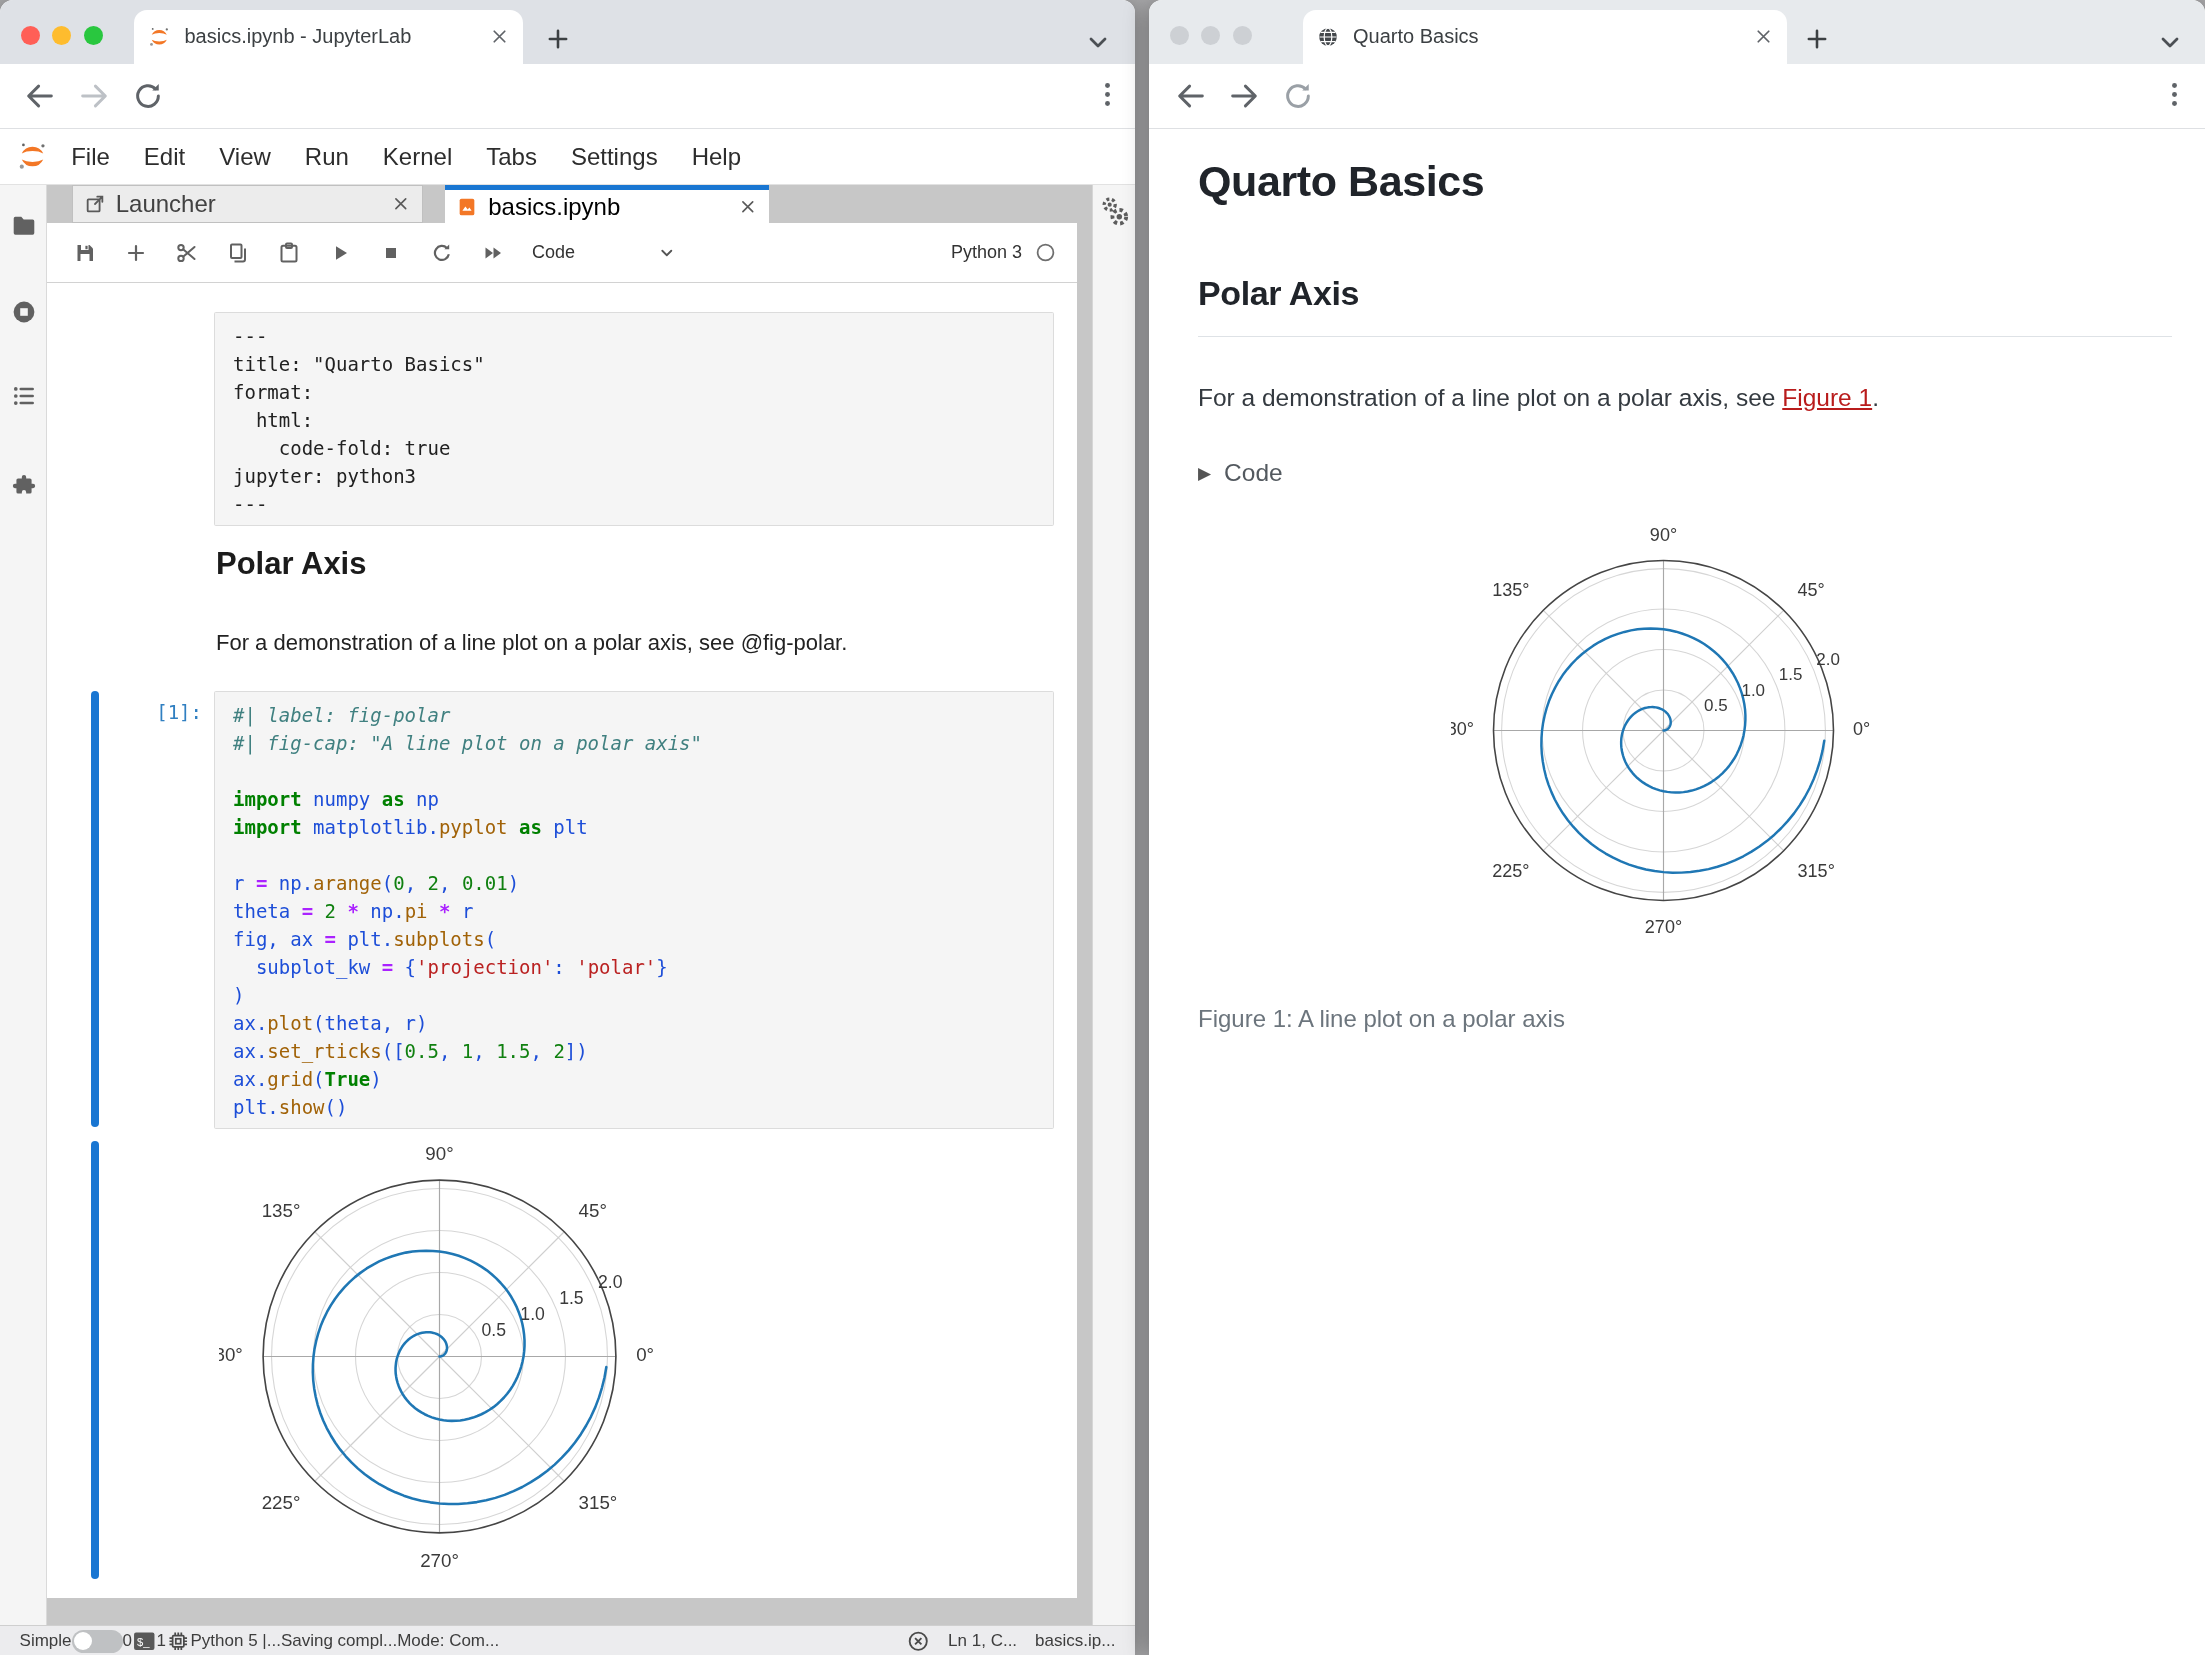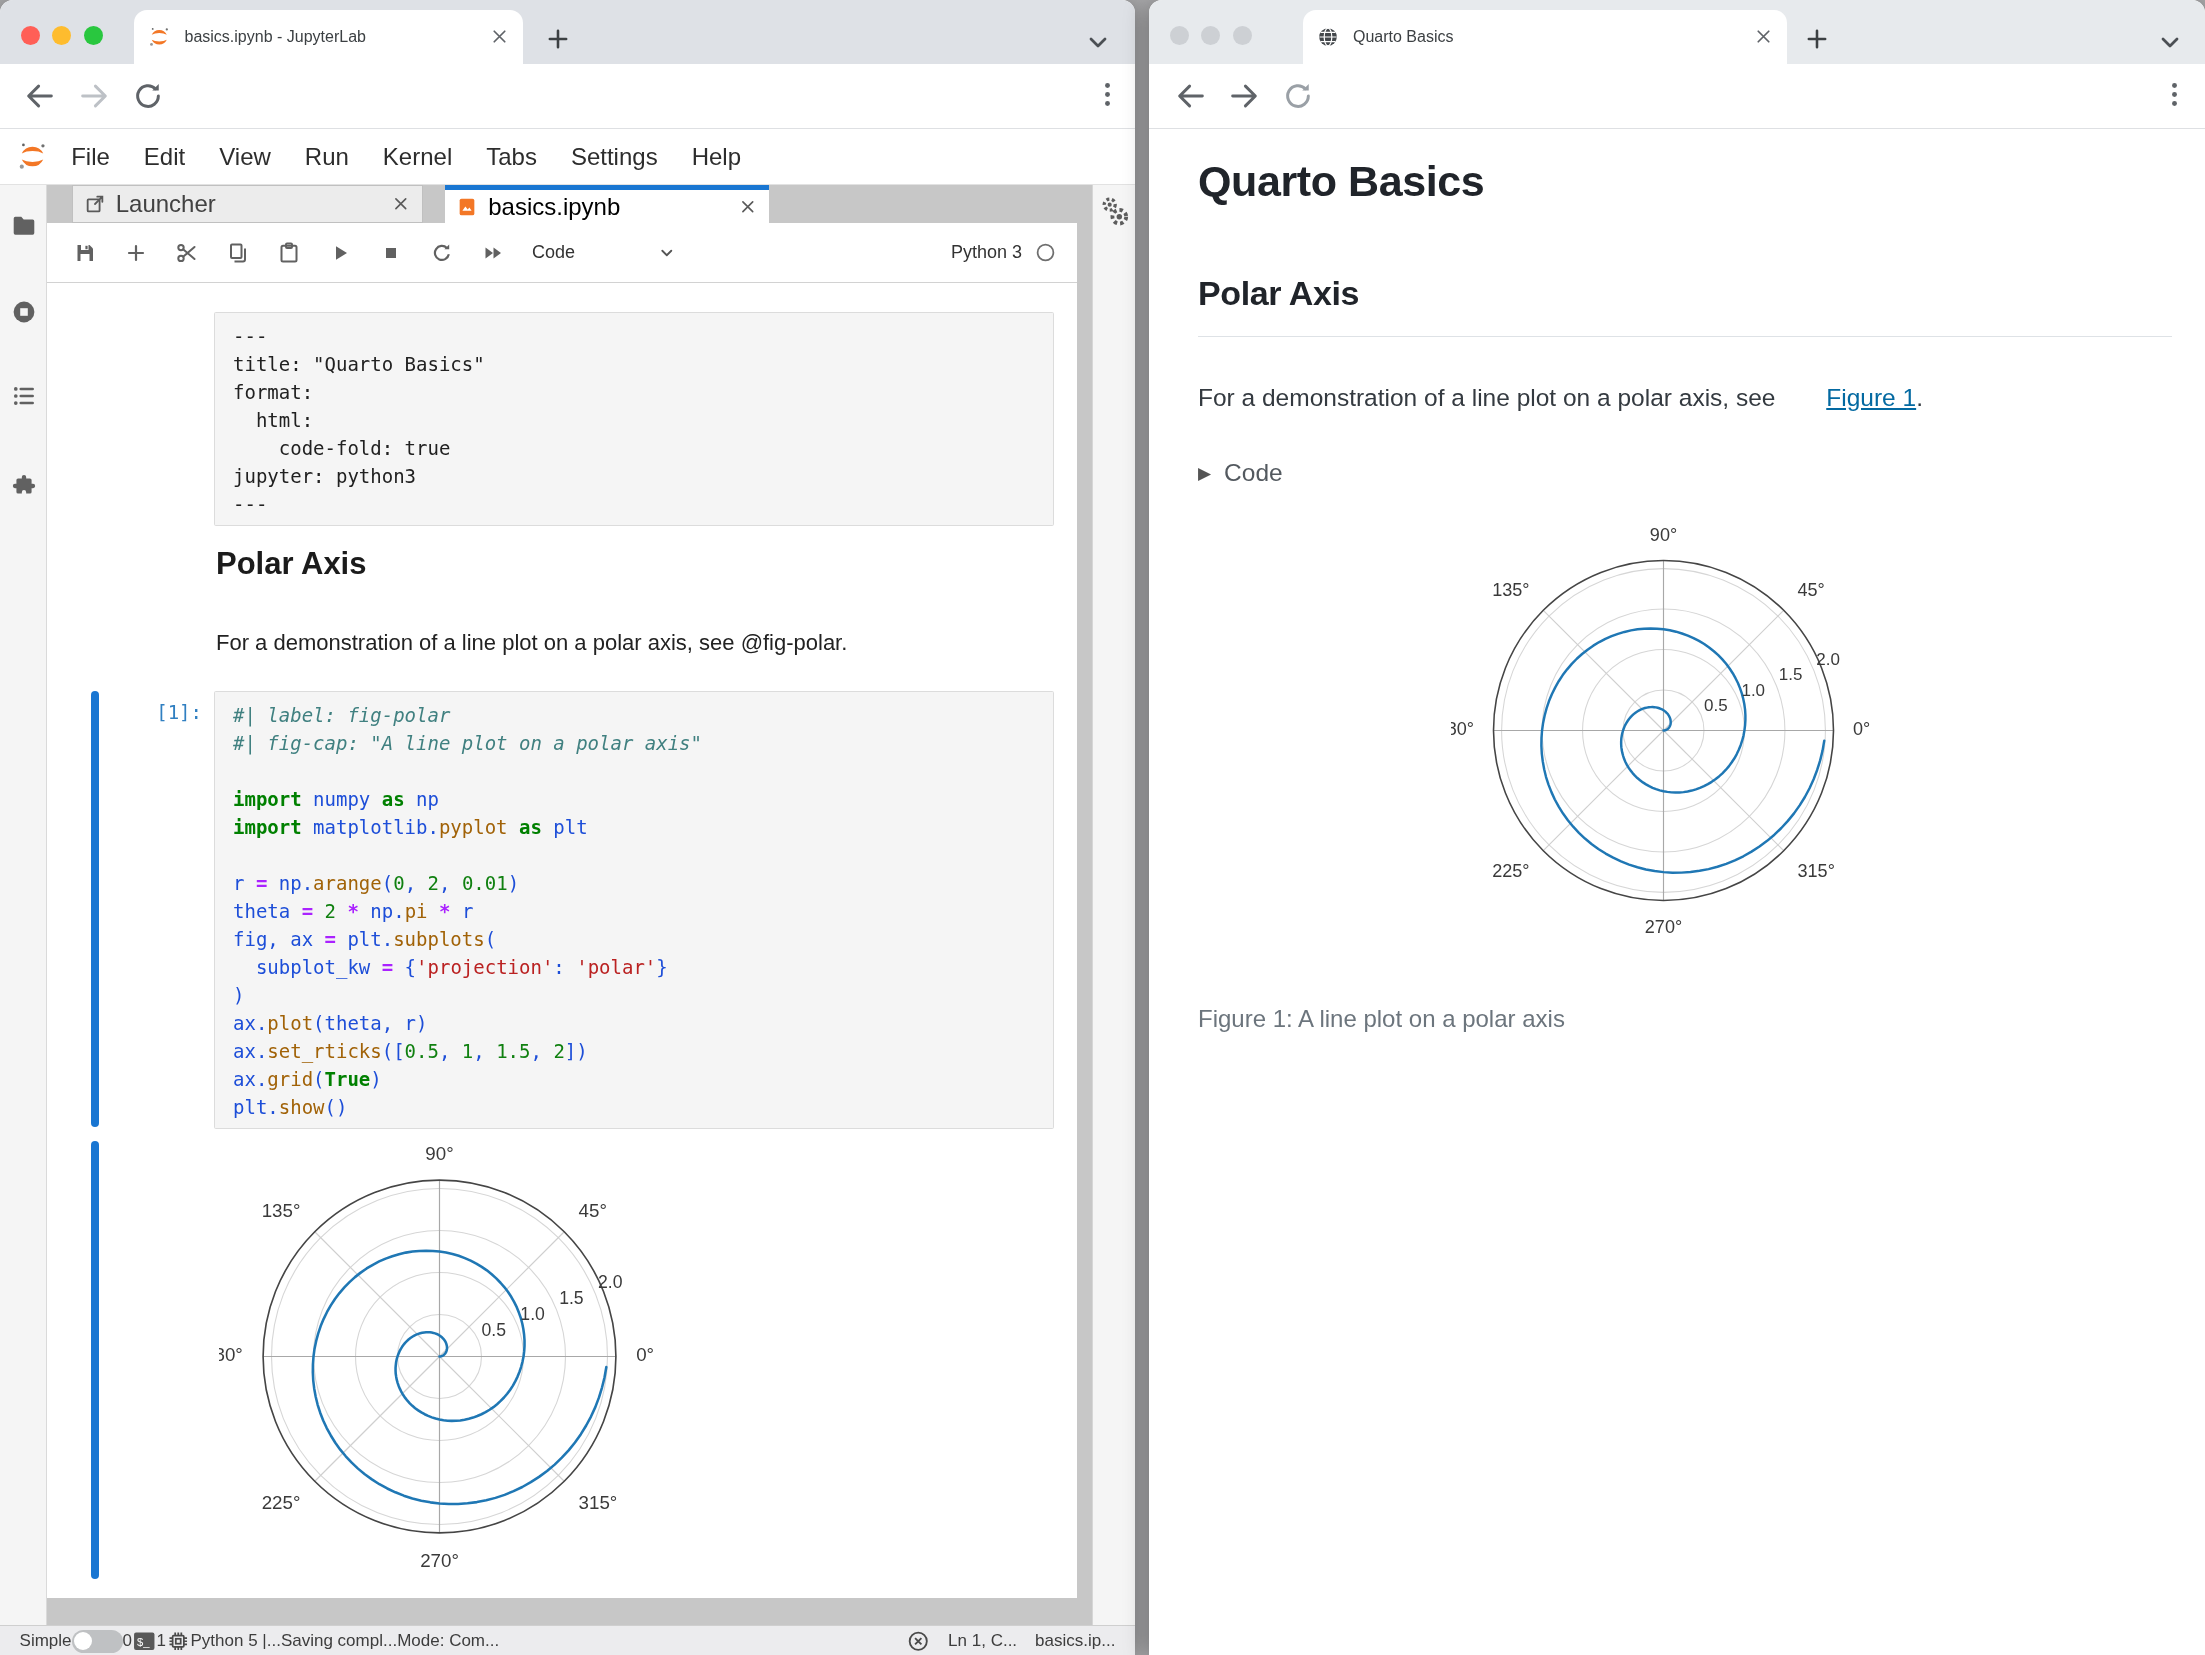--- a/index.html
+++ b/index.html
@@ -10,21 +10,21 @@
   #win-right{left:1149px;width:1056px;border-radius:13px 13px 0 0;}
 
   
   .tabstrip{position:absolute;top:0;left:0;right:0;height:64px;border-radius:13px 13px 0 0;}
   #win-left .tabstrip{background:#dee1e6;}
   #win-right .tabstrip{background:#e7eaed;}
   .lights{position:absolute;top:26px;left:21px;display:flex;gap:12.3px;}
   .light{width:19px;height:19px;border-radius:50%;}
   .chrome-tab{position:absolute;top:9.8px;height:54px;background:#fff;border-radius:13px 13px 0 0;
               display:flex;align-items:center;padding:0 13px;box-sizing:border-box;}
-  .tab-title{font-size:16px;color:#3c4043;margin-left:13px;white-space:nowrap;overflow:hidden;flex:1;}
+  .tab-title{font-size:20px;color:#3c4043;margin-left:13px;white-space:nowrap;overflow:hidden;flex:1;}
   .toolbar{position:absolute;top:64px;left:0;right:0;height:64px;background:#fff;border-bottom:1.6px solid #dee0e3;}
   .nav-ic{position:absolute;top:14.7px;width:34px;height:34px;color:#5f6368;}
   .pill{position:absolute;top:74px;height:43px;border-radius:22px;background:#f0f2f4;
         display:flex;align-items:center;padding:0 18px;box-sizing:border-box;}
   .url{font-size:19px;margin-left:11.4px;white-space:nowrap;}
   .url .host{color:#202124;}
   .url .rest{color:#5f6368;}
   .pill-icons{margin-left:auto;display:flex;gap:21px;align-items:center;}
   .sic{width:28px;height:28px;color:#5f6368;}
 
@@ -78,21 +78,21 @@
   #toggle{width:51px;height:23px;border-radius:12.3px;background:#bfc1c3;position:relative;flex:none;}
   #toggle .knob{position:absolute;left:2.5px;top:2.5px;width:18px;height:18px;border-radius:50%;background:#fff;}
   .sb-ic{width:24.5px;height:24.5px;color:#4a4a4a;flex:none;}
 
   
   #page{position:absolute;top:129px;left:0;right:0;bottom:0;background:#fff;}
   #pg-title{position:absolute;left:49px;top:28px;font-size:43px;font-weight:600;color:#20242a;letter-spacing:-0.4px;}
   #pg-h2{position:absolute;left:49px;top:145px;width:974px;font-size:34px;font-weight:600;color:#20242a;
          padding-bottom:23px;border-bottom:1.6px solid #dee2e6;letter-spacing:-0.4px;}
   #pg-p{position:absolute;left:49px;top:255px;font-size:24.5px;color:#343a40;}
-  #pg-p a{color:#0369a1;margin-left:44px;}
+  #pg-p a{color:#b91c1c;}
   #codefold{position:absolute;left:49px;top:330px;display:flex;align-items:center;gap:13px;font-size:24.5px;color:#53595f;}
   #codefold .tri{font-size:17px;color:#555;}
   #fig-wrap{position:absolute;left:302px;top:389px;}
   #pg-caption{position:absolute;left:49px;top:876px;font-size:24px;color:#6c757d;}
   svg text{font-family:"Liberation Sans",sans-serif;}
   #red-dash{position:absolute;left:951px;top:110px;}
 </style>
 </head>
 <body>
 

